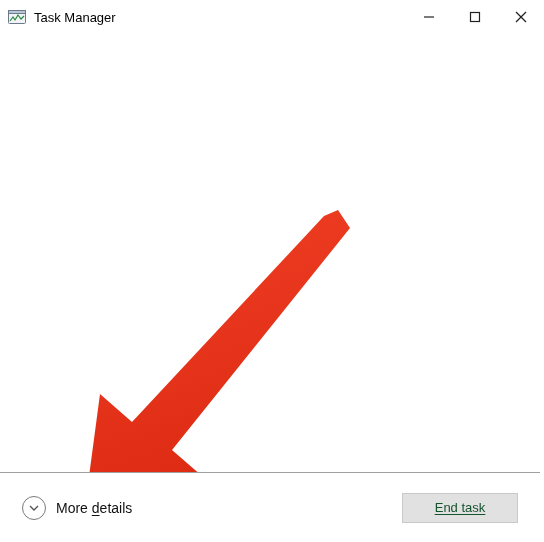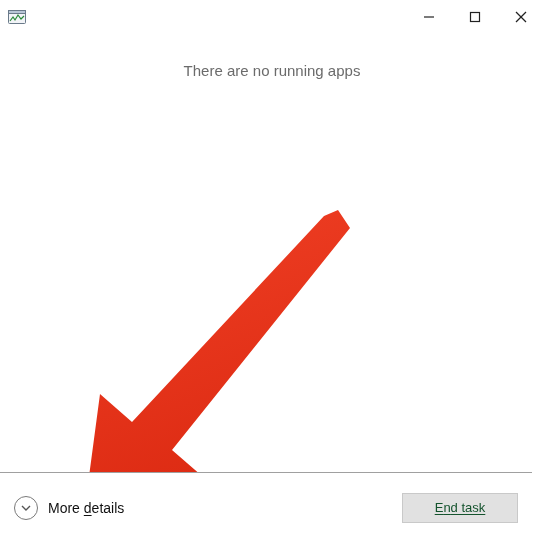--- a/index.html
+++ b/index.html
@@ -48,27 +48,27 @@
     }
     .empty-msg {
       text-align: center;
       color: #6b6b6b;
       font-size: 15px;
       padding-top: 28px;
     }
     .footer {
       position: absolute;
       left: 0;
-      right: 12px;
+      right: 4px;
       bottom: 0;
       height: 70px;
       border-top: 1px solid #a0a0a0;
       display: flex;
       align-items: center;
-      padding: 0 14px;
+      padding: 0 22px;
       background: #ffffff;
     }
     .more-details {
       display: flex;
       align-items: center;
       gap: 10px;
       cursor: default;
       font-size: 14px;
       color: #111111;
     }
@@ -107,41 +107,41 @@
 <body>
 
 <div class="titlebar">
   <span class="app-icon">
     <svg width="18" height="18" viewBox="0 0 18 18">
       <rect x="0.5" y="2.5" width="17" height="13" rx="1" fill="#f2f4f7" stroke="#6a7a8a" stroke-width="1"></rect>
       <rect x="0.5" y="2.5" width="17" height="3" fill="#b8c6d6" stroke="#6a7a8a" stroke-width="1"></rect>
       <polyline points="2,13 5,9 7,12 10,7 13,11 16,8" fill="none" stroke="#2a8a3a" stroke-width="1.2"></polyline>
     </svg>
   </span>
+  <span class="title">Task Manager</span>
   <span class="spacer"></span>
   <div class="winbtn">
     <svg width="12" height="12" viewBox="0 0 12 12">
       <line x1="1" y1="6" x2="11" y2="6" stroke="#222" stroke-width="1.2"></line>
     </svg>
   </div>
   <div class="winbtn">
     <svg width="12" height="12" viewBox="0 0 12 12">
       <rect x="1.5" y="1.5" width="9" height="9" fill="none" stroke="#222" stroke-width="1.2"></rect>
     </svg>
   </div>
   <div class="winbtn">
     <svg width="12" height="12" viewBox="0 0 12 12">
       <line x1="1" y1="1" x2="11" y2="11" stroke="#222" stroke-width="1.3"></line>
       <line x1="11" y1="1" x2="1" y2="11" stroke="#222" stroke-width="1.3"></line>
     </svg>
   </div>
 </div>
 
 <div class="content">
-  <div class="empty-msg">There are no running apps</div>
 
   <div class="arrow-anno">
     <svg width="280" height="330" viewBox="0 0 280 330">
       <defs>
         <linearGradient id="ag" x1="0" y1="0" x2="0.3" y2="1">
           <stop offset="0" stop-color="#f04025"></stop>
           <stop offset="1" stop-color="#dc2a12"></stop>
         </linearGradient>
       </defs>
       <path d="M 262 2

